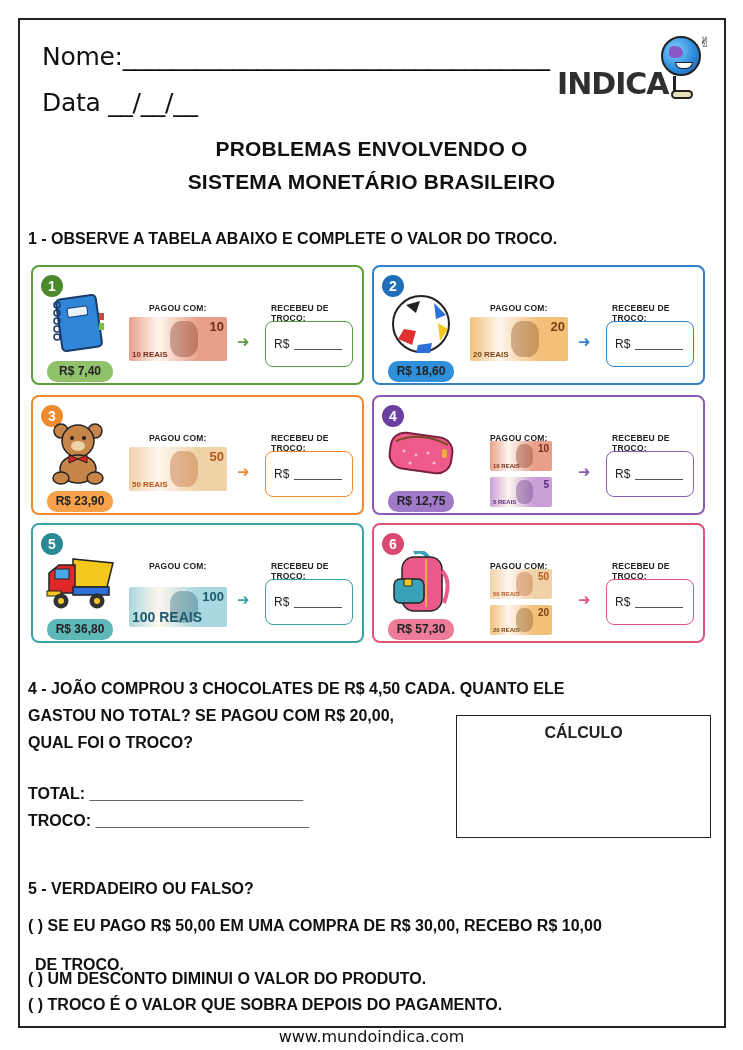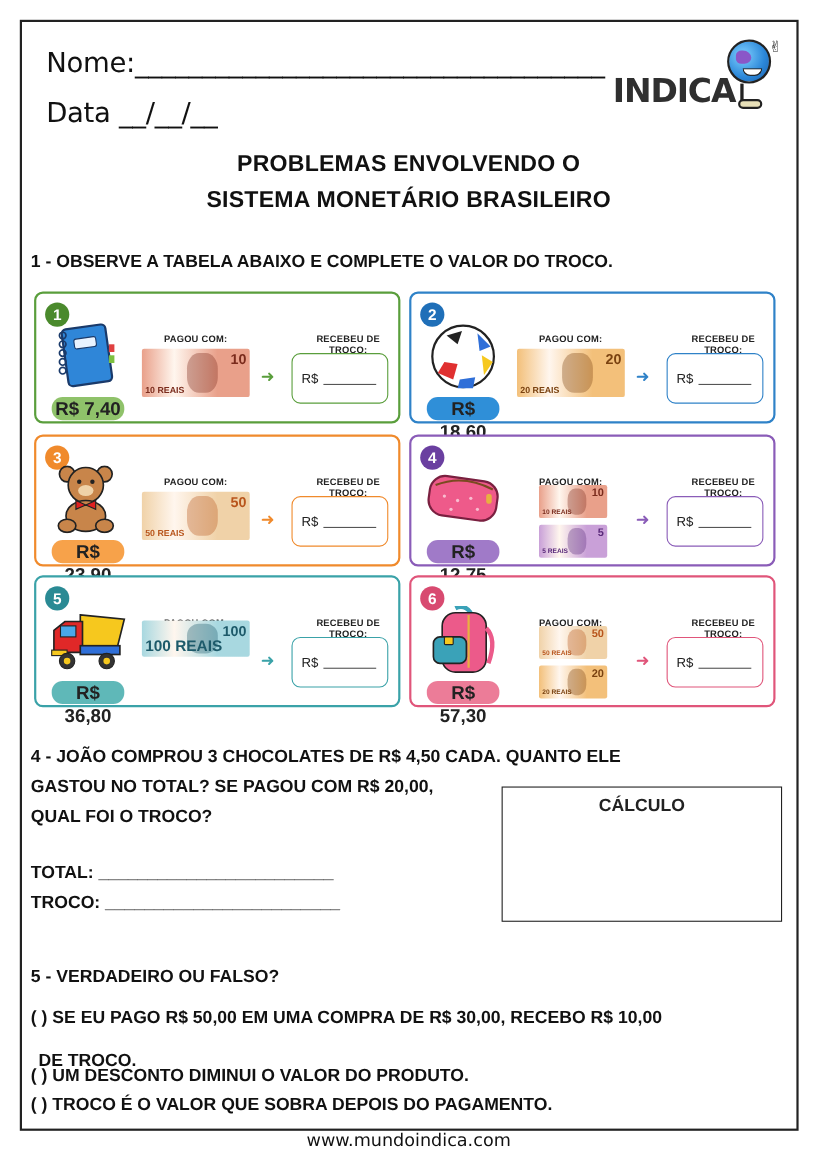--- a/index.html
+++ b/index.html
@@ -24,23 +24,23 @@
 
   .title { position: absolute; left: 0; width: 743px; text-align: center; font-family: "Liberation Sans", sans-serif; font-weight: bold; font-size: 21px; color: #111; letter-spacing: 0.2px; }
   .title.t1 { top: 137px; }
   .title.t2 { top: 170px; }
 
   .q-text { position: absolute; font-family: "Liberation Sans", sans-serif; font-weight: bold; font-size: 16px; color: #111; white-space: nowrap; }
 
   .card { position: absolute; width: 333px; height: 120px; border: 2px solid; border-radius: 8px; background: #fff; }
   .card .num { position: absolute; left: 8px; top: 8px; width: 22px; height: 22px; border-radius: 50%; color: #fff; font-weight: bold; font-size: 14px; text-align: center; line-height: 22px; font-family: "Liberation Sans", sans-serif; }
   .card .item { position: absolute; left: 12px; top: 26px; width: 70px; height: 62px; }
-  .card .price { position: absolute; left: 14px; top: 94px; width: 66px; height: 21px; border-radius: 10px; font-weight: bold; font-size: 17px; text-align: center; line-height: 21px; color: #222; font-family: "Liberation Sans", sans-serif; }
+  .card .price { position: absolute; left: 14px; top: 94px; width: 66px; height: 21px; border-radius: 10px; font-weight: bold; font-size: 12px; text-align: center; line-height: 21px; color: #222; font-family: "Liberation Sans", sans-serif; }
   .card .lbl-paid { position: absolute; left: 116px; top: 36px; font-size: 8.5px; font-weight: bold; color: #222; letter-spacing: 0.2px; }
-  .card .lbl-change { position: absolute; left: 238px; top: 36px; font-size: 8.5px; font-weight: bold; color: #222; letter-spacing: 0.2px; text-align: center; }
+  .card .lbl-change { position: absolute; left: 238px; top: 36px; font-size: 8.5px; font-weight: bold; color: #222; letter-spacing: 0.2px; }
   .card .arrow { position: absolute; left: 204px; top: 66px; font-size: 15px; font-weight: bold; }
   .card .change-box { position: absolute; left: 232px; top: 54px; width: 88px; height: 46px; border: 1.5px solid; border-radius: 8px; }
   .card .change-box .rs { position: absolute; left: 8px; top: 15px; font-size: 12px; color: #222; }
   .card .change-box .line { position: absolute; left: 28px; top: 27px; width: 48px; border-bottom: 1px solid #555; }
 
   .note { position: absolute; border-radius: 2px; overflow: hidden; }
   .note .big { position: absolute; right: 3px; top: 2px; font-weight: bold; font-size: 13px; font-family: "Liberation Sans", sans-serif; }
   .note .small { position: absolute; left: 3px; bottom: 2px; font-weight: bold; font-size: 9px; font-family: "Liberation Sans", sans-serif; }
   .note .face { position: absolute; left: 42%; top: 10%; width: 28%; height: 80%; border-radius: 40%; opacity: 0.35; }
 
@@ -193,21 +193,21 @@
           <rect x="10" y="18" width="14" height="10" fill="#4aa8e8" stroke="#222" stroke-width="1"></rect>
           <rect x="28" y="36" width="36" height="8" fill="#2f6fd8" stroke="#222" stroke-width="1.5"></rect>
           <rect x="2" y="40" width="14" height="5" fill="#f6c81e" stroke="#222" stroke-width="1"></rect>
           <circle cx="16" cy="50" r="7" fill="#333" stroke="#222"></circle>
           <circle cx="16" cy="50" r="3" fill="#f6c81e"></circle>
           <circle cx="52" cy="50" r="7" fill="#333" stroke="#222"></circle>
           <circle cx="52" cy="50" r="3" fill="#f6c81e"></circle>
         </svg></span>
       <span class="price" style="background:#5fb8b8;">R$ 36,80</span>
       <span class="lbl-paid">PAGOU COM:</span>
-      <div class="note" style="left:96px;top:39px;width:98px;height:33px;background:linear-gradient(90deg,#a8d8e0 0%,#fff6ee 30%,#a8d8e0 70%,#a8d8e0 100%);">
+      <div class="note" style="left:96px;top:62px;width:98px;height:40px;background:linear-gradient(90deg,#a8d8e0 0%,#fff6ee 30%,#a8d8e0 70%,#a8d8e0 100%);">
         <span class="face" style="background:#1d5a6a;"></span>
         <span class="big" style="color:#1d5a6a;font-size:13px;">100</span>
         <span class="small" style="color:#1d5a6a;font-size:14px;">100 REAIS</span>
       </div>
       <span class="arrow" style="color:#3aa2a8;">➜</span>
       <span class="lbl-change">RECEBEU DE TROCO:</span>
       <div class="change-box" style="border-color:#3aa2a8;">
         <span class="rs">R$</span>
         <span class="line"></span>
       </div>

